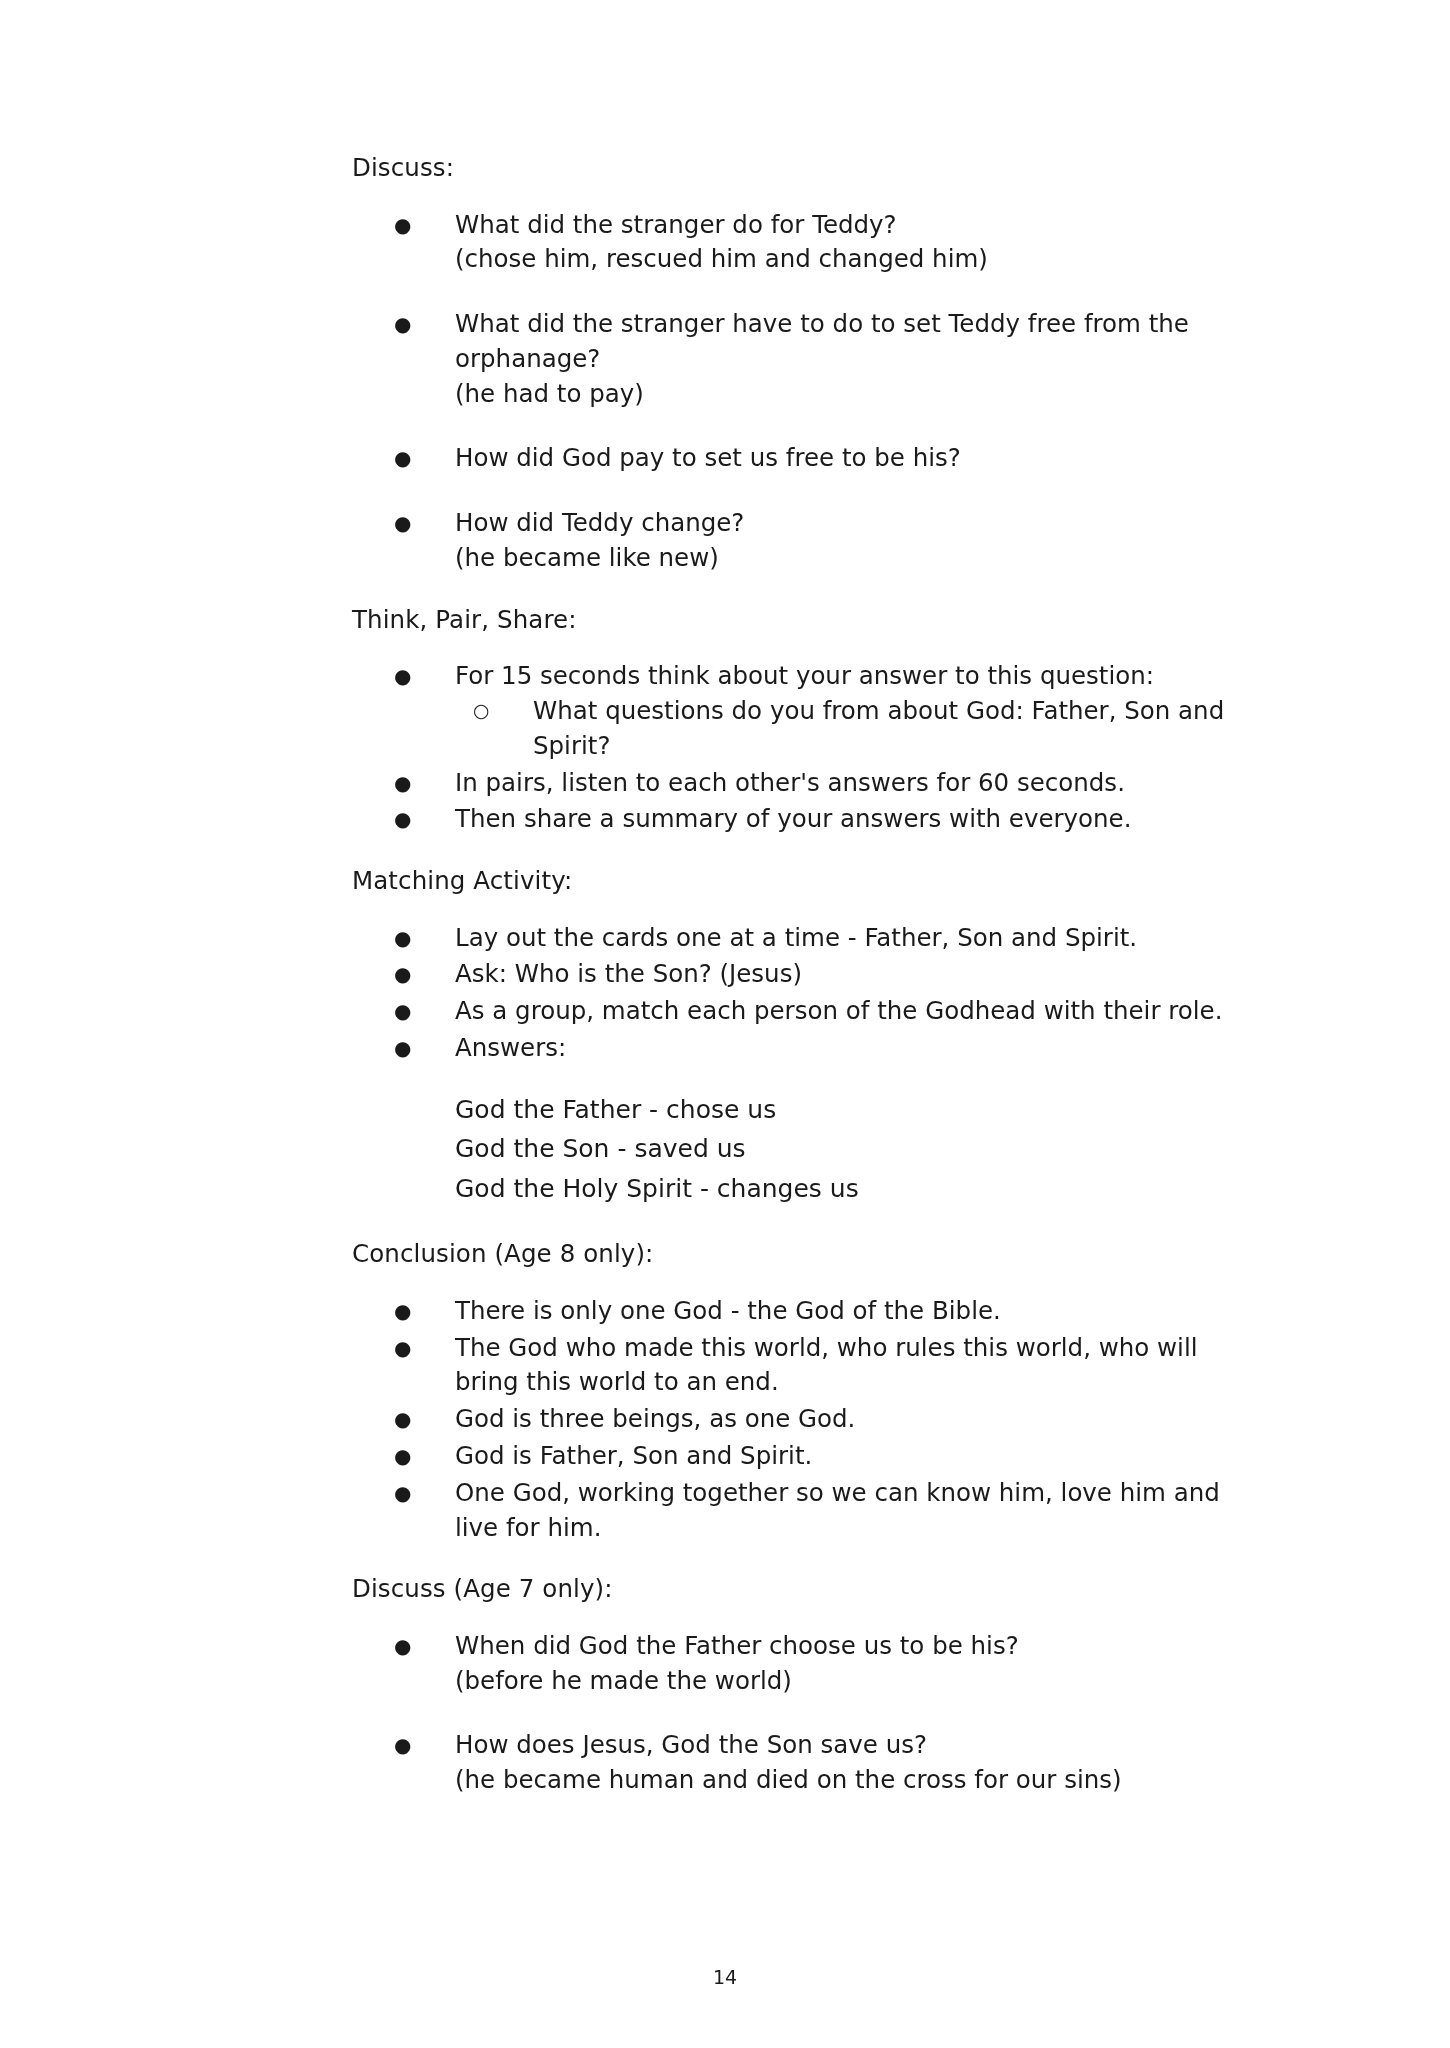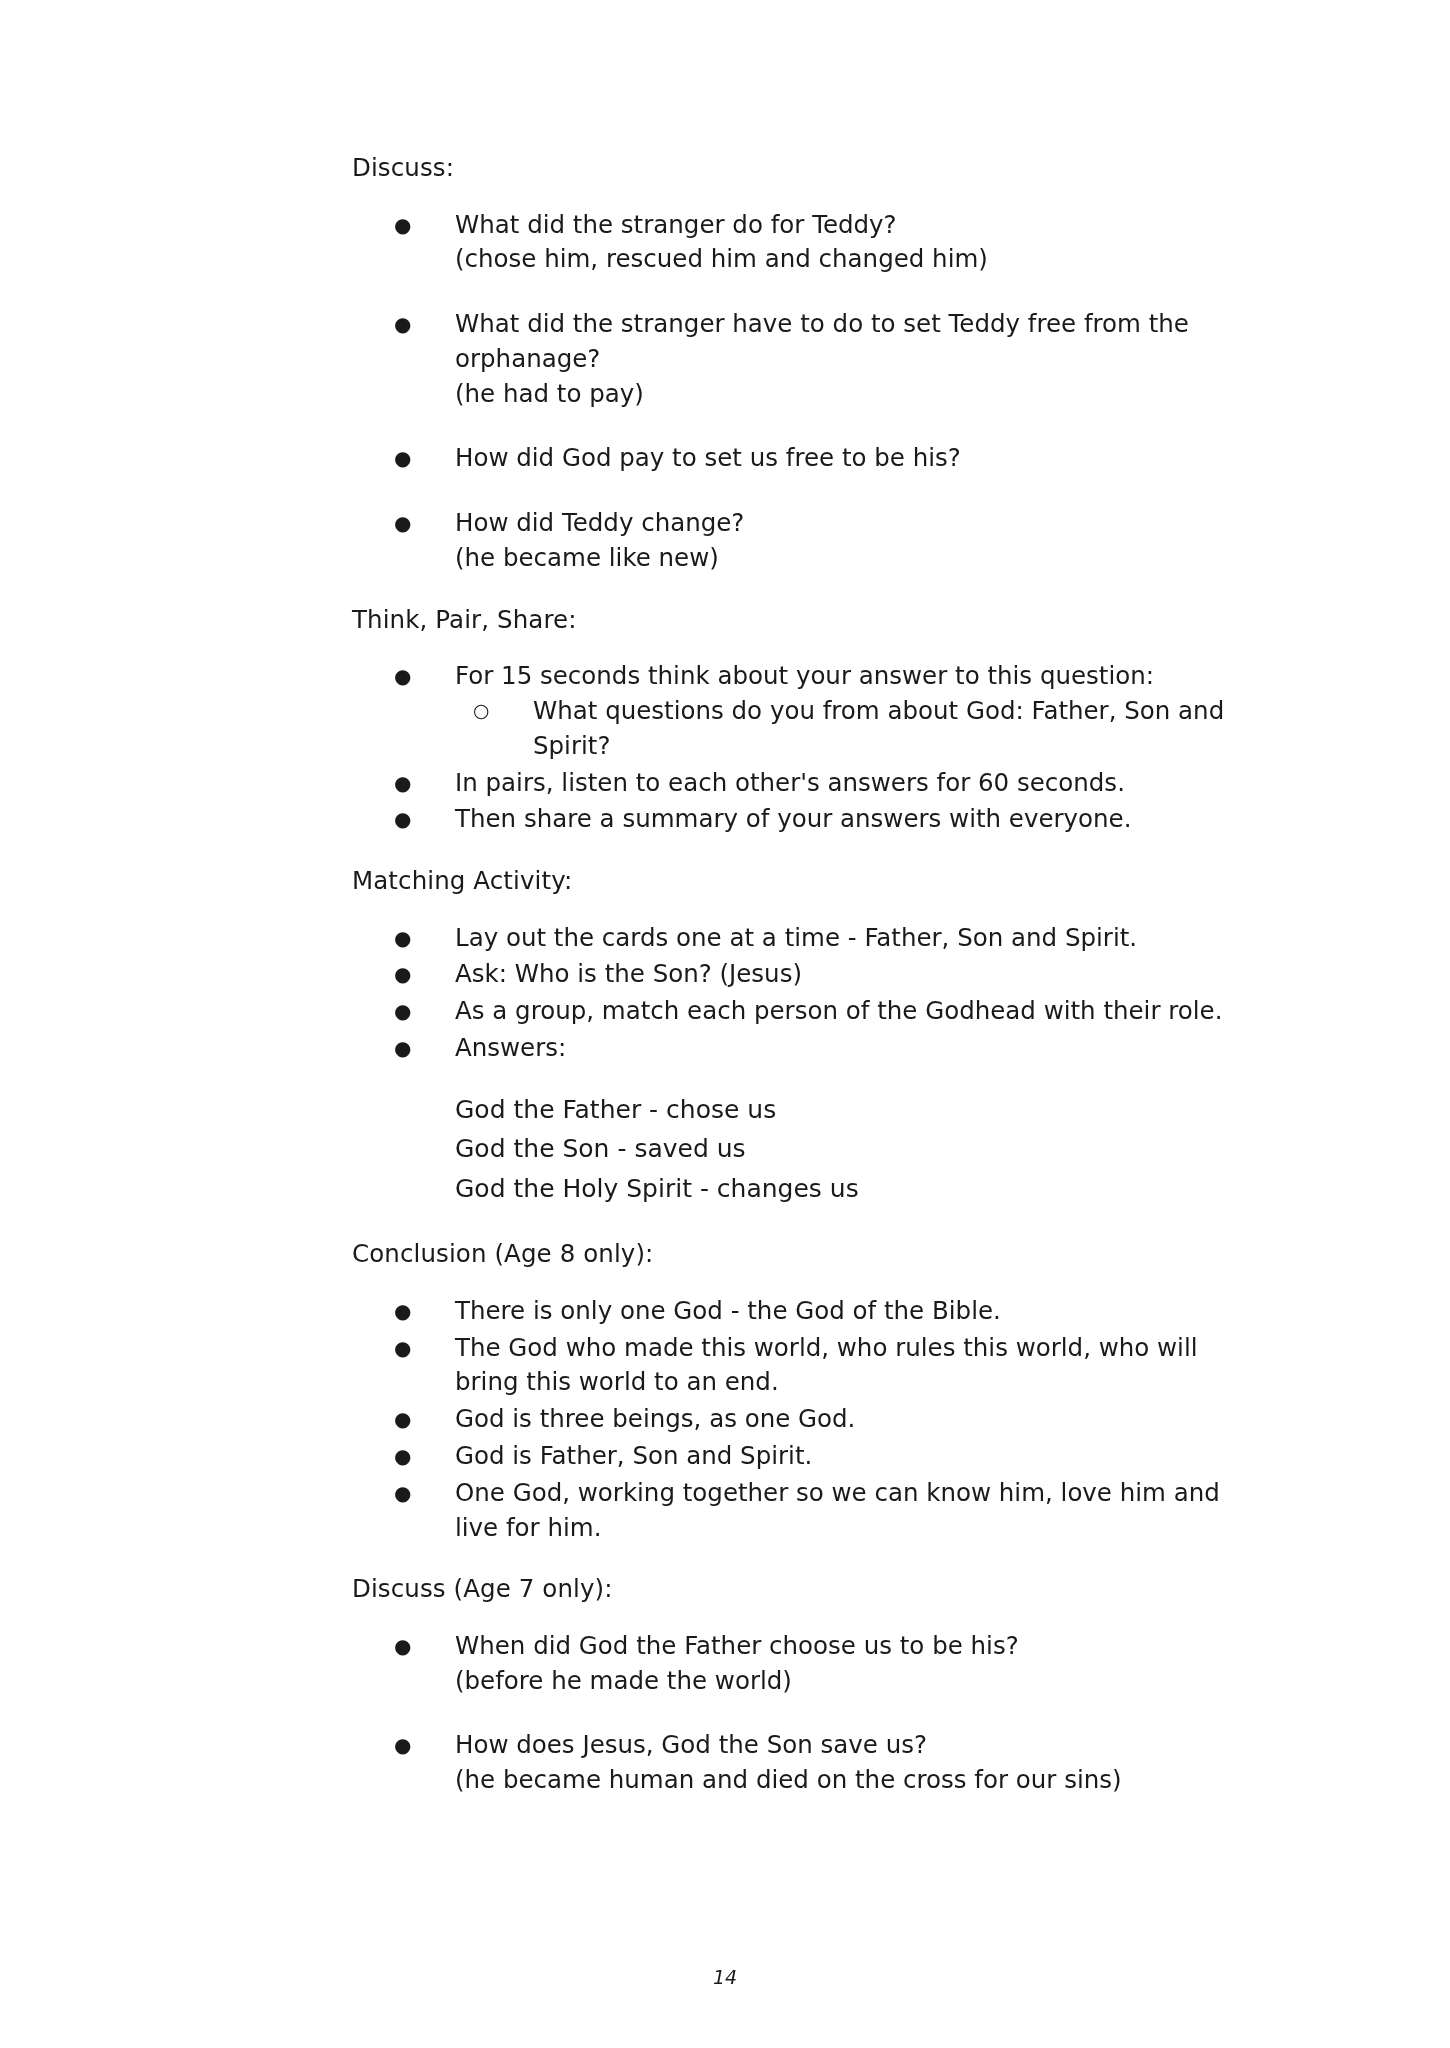--- a/index.html
+++ b/index.html
@@ -80,21 +80,20 @@
     margin-bottom: 30px;
   }
   .page-number {
     position: absolute;
     left: 0;
     right: 0;
     bottom: 60px;
     text-align: center;
     font-size: 19px;
     color: #1a1a1a;
-    font-style: italic;
   }
 </style>
 </head>
 <body>
 
 <div class="page">
 
   <div class="section">
     <p class="heading">Discuss:</p>
     <ul class="lvl1">

